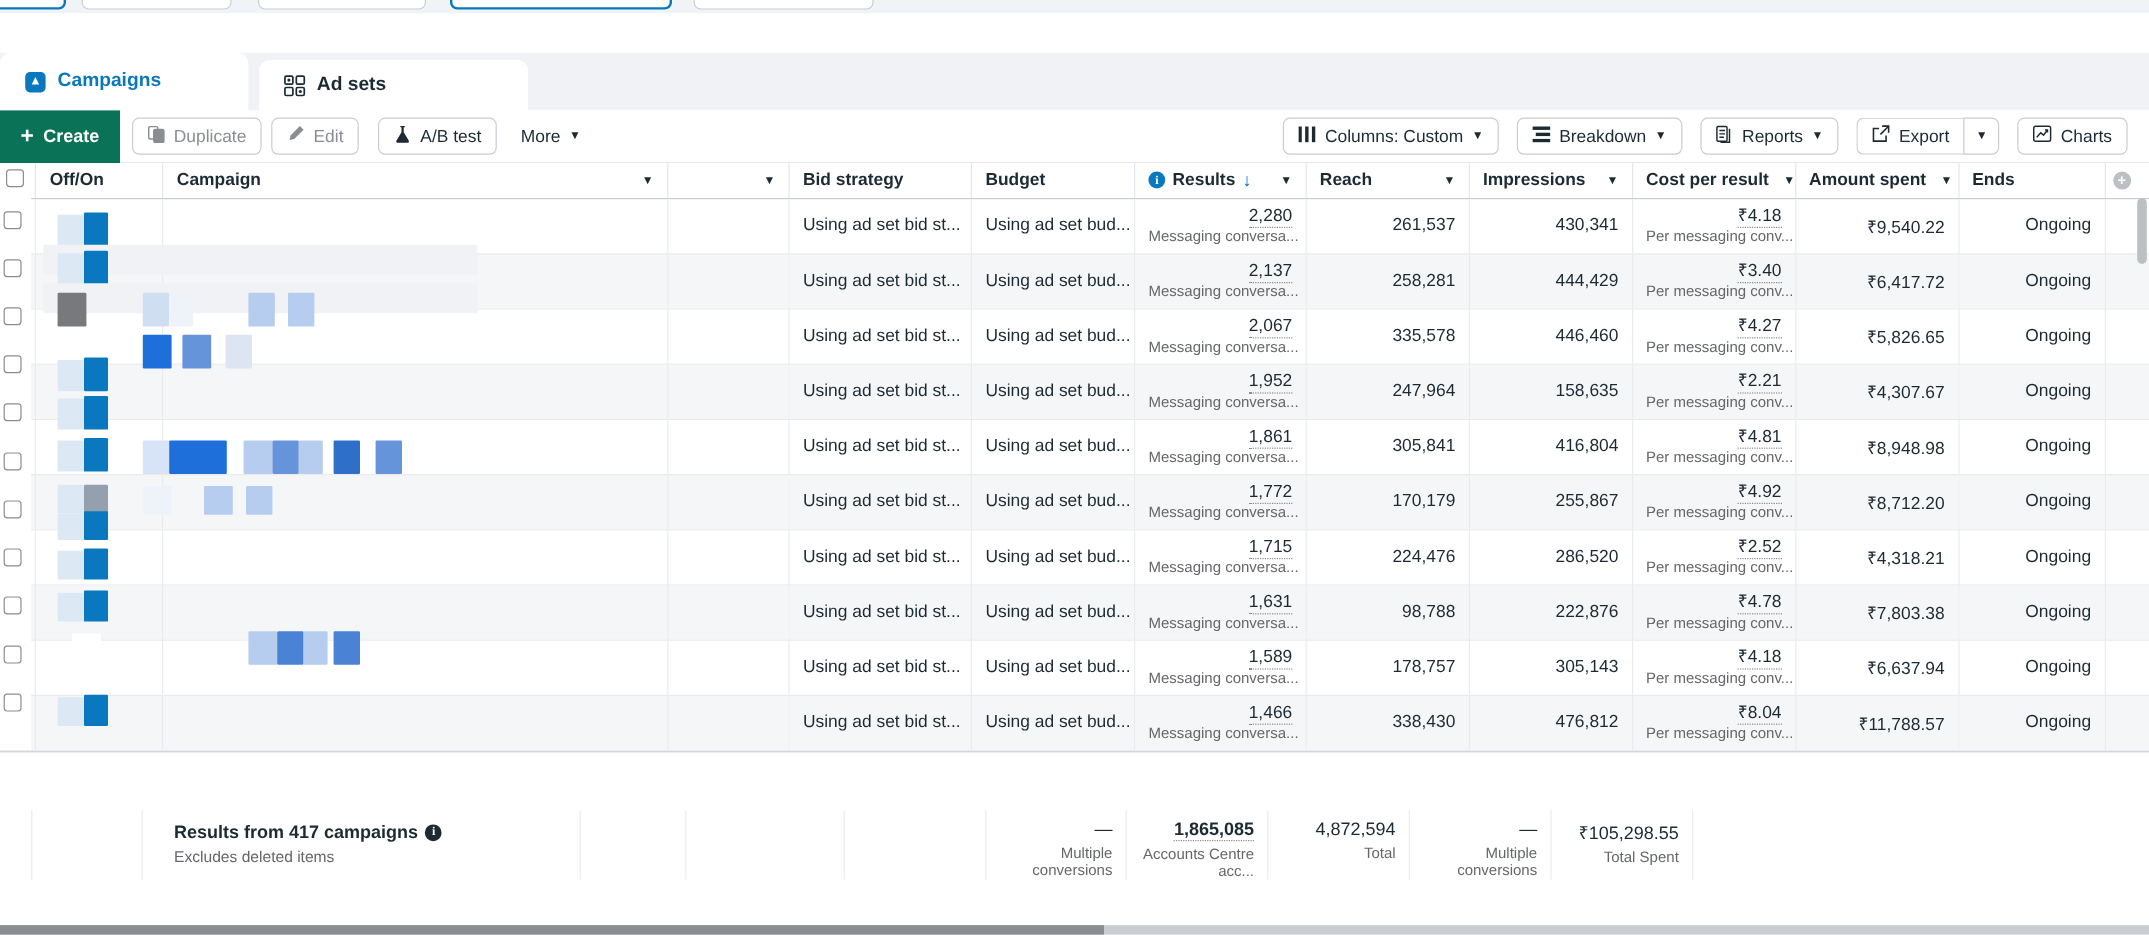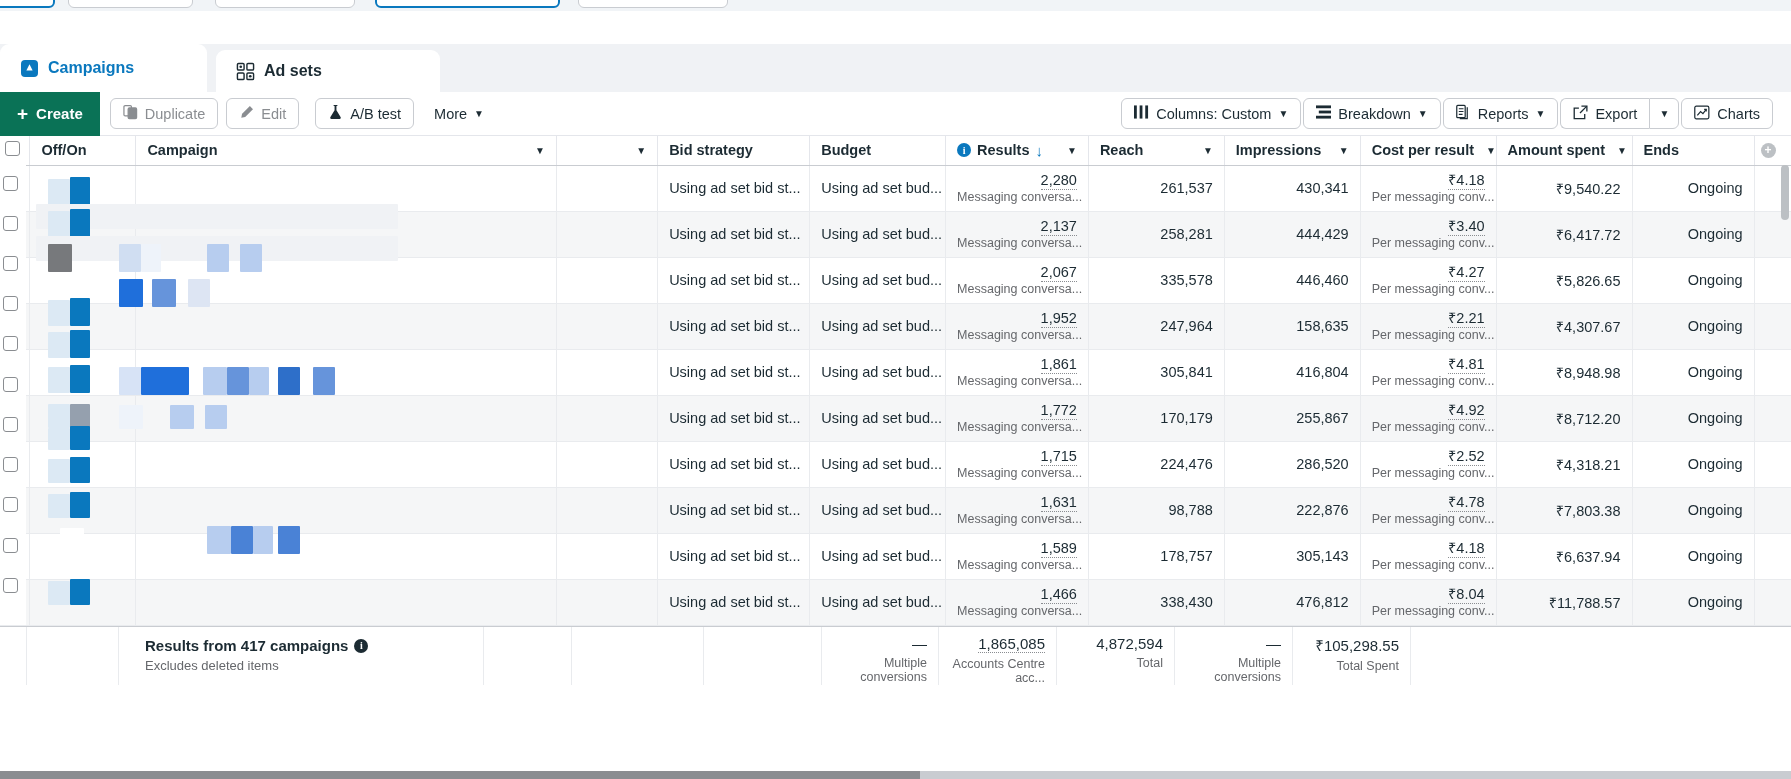--- a/index.html
+++ b/index.html
@@ -64,21 +64,21 @@
     padding:0 12px; font-size:14.5px; color:#1c2b33; cursor:pointer;
     white-space:nowrap; font-family:"Liberation Sans", sans-serif;
   }
   .btn.disabled{ color:#8a8d91; }
   .btn-create{
     height:44px; background:#0a7256; color:#fff; border:none; border-radius:0;
     font-weight:bold; font-size:15px; padding:0 17px; gap:8px;
   }
   .btn-plain{ border:none; background:transparent; }
   .grp{ display:flex; align-items:center; gap:8px; margin-left:10px; }
-  .right-tools{ position:absolute; right:18px; top:6px; display:flex; align-items:center; gap:2px; }
+  .right-tools{ position:absolute; right:18px; top:6px; display:flex; align-items:center; gap:15px; }
   .btn-split-l{ border-radius:6px 0 0 6px; border-right:none; }
   .btn-split-r{ border-radius:0 6px 6px 0; padding:0 9px; }
 
   
   .pagin{
     position:absolute; top:50px; right:18px; height:34px;
     display:flex; align-items:center; gap:12px; font-size:14px; color:#1c2b33;
   }
   .pgbtns{ display:flex; }
   .pgbtn{
@@ -122,27 +122,27 @@
   .ckbox{ width:15px;height:15px;border:1px solid #8a8d91;border-radius:3px;background:#fff;display:inline-block;}
 
   
   .redact{ position:absolute; border-radius:1px; }
 
   
   .footer{
     position:absolute; top:626px; left:0; width:1791px; height:146px;
     background:#fff; border-top:1px solid #c9ccd1;
   }
-  .footer-inner{ position:relative; width:1791px; height:58px; }
+  .footer-inner{ position:relative; width:1791px; height:58px;margin-top:48px; }
   .foot-label{ position:absolute; left:145px; top:10px; }
   .foot-label .t1{ font-size:15px; font-weight:bold; color:#1c2b33; display:flex; align-items:center; gap:6px;}
   .foot-label .t2{ font-size:13px; color:#65676b; margin-top:4px; }
   .foot-cell{ position:absolute; top:8px; text-align:right; }
   .foot-cell .v{ font-size:15px; color:#1c2b33; }
-  .foot-cell .v.dotted{ border-bottom:1px dotted #8a8d91; display:inline-block; }
+  .foot-cell .v.dotted{ border-bottom:1px dotted #8a8d91; display:inline-block;font-weight:bold; }
   .foot-cell .l{ font-size:12.5px; color:#65676b; margin-top:4px; }
   .vline{ position:absolute; top:0; width:1px; height:58px; background:#e9ebee; }
 
   
   .vscroll{
     position:absolute; right:2px; top:165px; width:8px; height:455px;
     background:transparent;
   }
   .vscroll .thumb{ width:8px; height:55px; background:#bcc0c4; border-radius:4px; }
   .hscroll{

